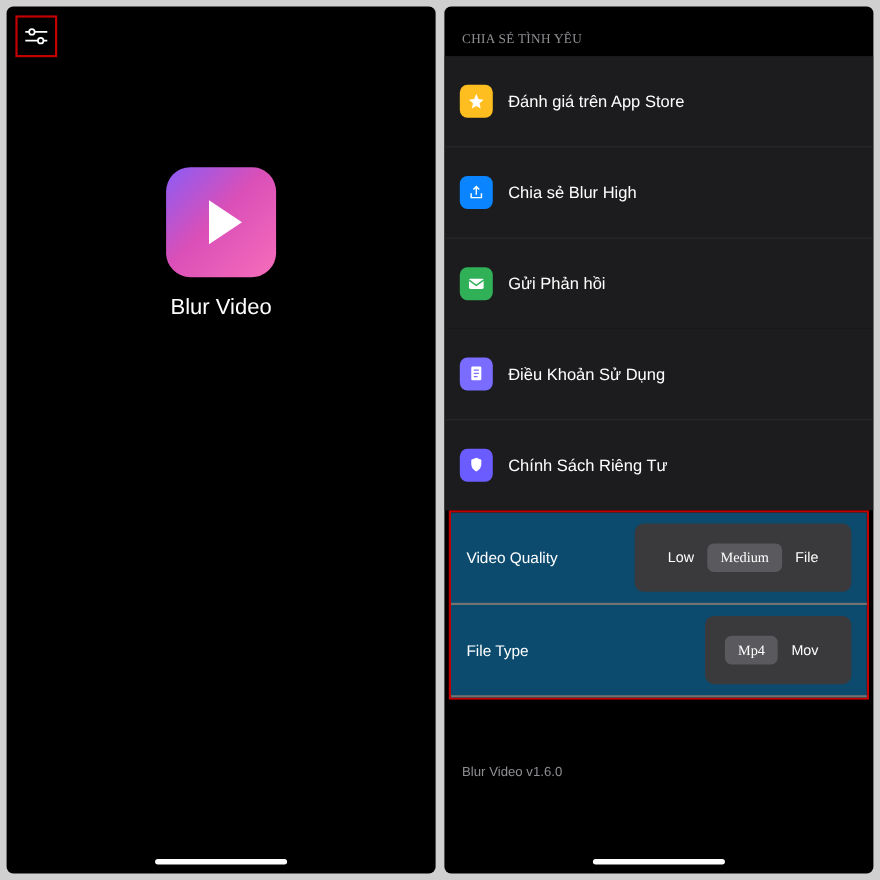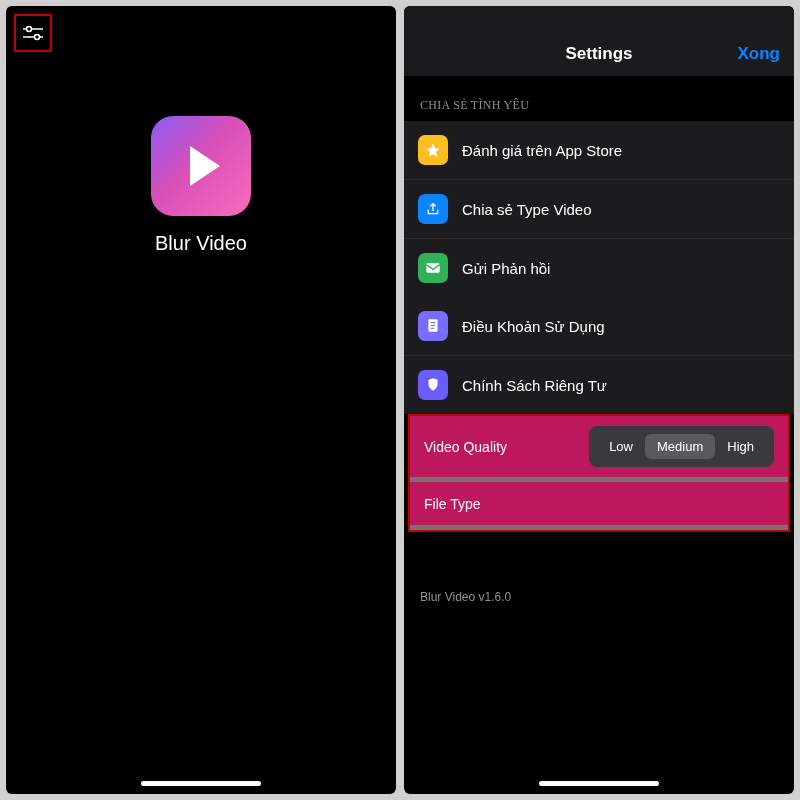--- a/index.html
+++ b/index.html
@@ -29,20 +29,21 @@
     border: 2px solid #c20000;
     display: flex; align-items: center; justify-content: center;
   }
   .settings-toggle svg { stroke: #fff; }
   .left-center {
     flex: 1;
     display: flex;
     flex-direction: column;
     align-items: center;
     padding-top: 110px;
+    margin-top: 36px;
   }
   .app-icon {
     width: 100px; height: 100px;
     border-radius: 22px;
     background: linear-gradient(135deg, #8a5cf6 0%, #d94fb8 45%, #f76dbb 100%);
     display: flex; align-items: center; justify-content: center;
     margin-bottom: 16px;
   }
   .app-icon .triangle {
     width: 0; height: 0;
@@ -89,53 +90,53 @@
     font-size: 12px;
     letter-spacing: 0.3px;
     padding: 22px 16px 8px 16px;
     text-transform: uppercase;
     font-family: Liberation Serif, serif;
   }
   .row-group { background: #1c1c1e; }
   .row {
     display: flex;
     align-items: center;
-    padding: 14px 14px;
+    padding: 26px 14px;
     gap: 14px;
     border-bottom: 1px solid #2a2a2c;
     min-height: 44px;
   }
   .row:last-child { border-bottom: none; }
   .row-icon {
     width: 30px; height: 30px;
     border-radius: 7px;
     display: flex; align-items: center; justify-content: center;
     flex-shrink: 0;
   }
   .row-label { color: #fff; font-size: 15px; }
   .ic-star { background: #ffbe1f; }
   .ic-share { background: #0a84ff; }
   .ic-mail  { background: #30b158; }
   .ic-doc   { background: #7a6cff; }
   .ic-shield{ background: #6a5cff; }
   .setting-row {
     display:flex; align-items:center; justify-content:space-between;
     padding: 10px 14px;
-    background:#be185d;
-    border-bottom:5px solid #737373;
+    background:#0c4a6e;
+    border-bottom:2px solid #737373;
     min-height:48px;
   }
   .setting-label { color:#fff; font-size:14px; }
   .segmented {
-    display:flex; background:#3a3a3c; border-radius:8px; padding:8px;margin-left:46px;
+    display:flex; background:#3a3a3c; border-radius:8px; padding:18px;margin-left:46px;
   }
   .segmented span {
     color:#fff; font-size:13px; padding:5px 12px; border-radius:6px;
   }
-  .segmented span.selected { background:#5a5a5e; }
+  .segmented span.selected { background:#5a5a5e;font-family:Liberation Serif, serif; }
   .version {
     color:#8e8e93; font-size:12px; padding:10px 16px;margin-top:48px;
   }
   .highlight-box {
     border:2px solid #c20000;
     margin:0 4px;
   }
 </style>
 </head>
 <body>
@@ -152,42 +153,38 @@
   <div class="left-center">
     <div class="app-icon">
       <div class="triangle"></div>
     </div>
     <div class="app-name">Blur Video</div>
   </div>
   <div class="home-indicator"></div>
 </div>
 
 <div class="phone">
-  <div class="nav-bar">
-    <div class="nav-title">Settings</div>
-    <div class="nav-done">Xong</div>
-  </div>
 
   <div class="section-header">CHIA SẺ TÌNH YÊU</div>
   <div class="row-group">
     <div class="row">
       <div class="row-icon ic-star">
         <svg width="16" height="16" viewBox="0 0 24 24" fill="#fff">
             <path d="M12 2l2.9 6.9L22 10l-5.5 4.8L18 22l-6-3.6L6 22l1.5-7.2L2 10l7.1-1.1z"></path>
           </svg>
       </div>
       <div class="row-label">Đánh giá trên App Store</div>
     </div>
     <div class="row">
       <div class="row-icon ic-share">
         <svg width="16" height="16" viewBox="0 0 24 24" fill="none" stroke="#fff" stroke-width="2">
             <path d="M12 15V4M8 8l4-4 4 4M5 13v6h14v-6"></path>
           </svg>
       </div>
-      <div class="row-label">Chia sẻ Type Video</div>
+      <div class="row-label">Chia sẻ Blur High</div>
     </div>
     <div class="row">
       <div class="row-icon ic-mail">
         <svg width="16" height="12" viewBox="0 0 24 18" fill="#fff">
             <rect x="2" y="2" width="20" height="14" rx="2"></rect>
             <path d="M2 4l10 7 10-7" fill="none" stroke="#30b158" stroke-width="2"></path>
           </svg>
       </div>
       <div class="row-label">Gửi Phản hồi</div>
     </div>
@@ -215,24 +212,28 @@
     </div>
   </div>
 
 
   <div class="highlight-box">
     <div class="setting-row">
       <div class="setting-label">Video Quality</div>
       <div class="segmented">
         <span>Low</span>
         <span class="selected">Medium</span>
-        <span>High</span>
+        <span>File</span>
       </div>
     </div>
     <div class="setting-row">
       <div class="setting-label">File Type</div>
+      <div class="segmented">
+        <span class="selected">Mp4</span>
+        <span>Mov</span>
+      </div>
     </div>
   </div>
 
   <div class="version">Blur Video v1.6.0</div>
 
   <div class="home-indicator"></div>
 </div>
 
 </body></html>

